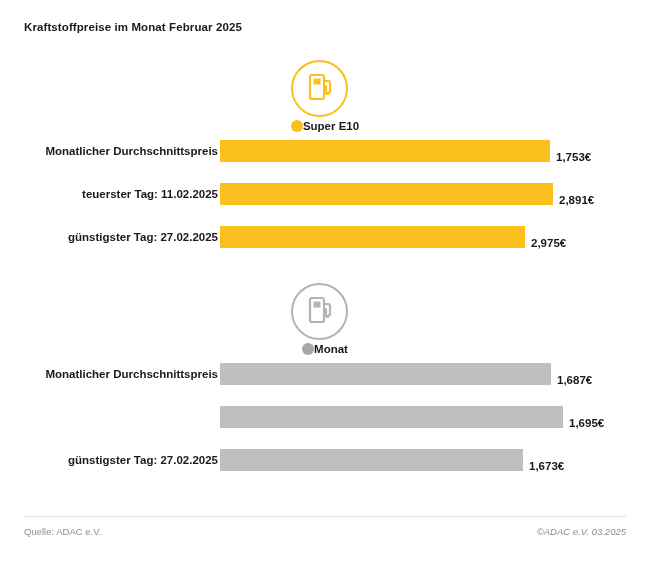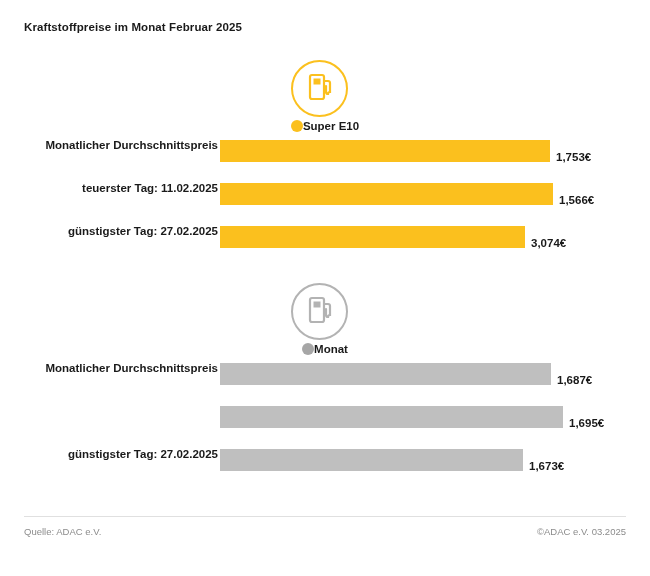--- a/index.html
+++ b/index.html
@@ -88,21 +88,21 @@
     position: relative;
     margin-top: 4px;
   }
   .row {
     position: relative;
     height: 43px;
   }
   .row-label {
     position: absolute;
     right: 432px;           
-    top: 5px;
+    top: 11px;
     font-size: 11.5px;
     font-weight: bold;
     text-align: right;
     white-space: nowrap;
     color: #1a1a1a;
   }
   .bar-track {
     position: absolute;
     left: 220px;
     top: 6px;
@@ -141,20 +141,21 @@
     top: 526px;
     font-size: 9.5px;
     color: #8c8c8c;
   }
   .footer-right {
     position: absolute;
     right: 24px;
     top: 526px;
     font-size: 9.5px;
     color: #8c8c8c;
+    font-style: italic;
   }
 </style>
 </head>
 <body>
 
 <div class="page">
 
   <div class="chart-title">Kraftstoffpreise im Monat Februar 2025</div>
 
   <div class="group group-e10">
@@ -181,29 +182,29 @@
         <div class="bar-track">
           <div class="bar yellow" style="width:330px"></div>
           <div class="bar-value" style="left:336px">1,753€</div>
         </div>
       </div>
 
       <div class="row">
         <div class="row-label">teuerster Tag: 11.02.2025</div>
         <div class="bar-track">
           <div class="bar yellow" style="width:333px"></div>
-          <div class="bar-value" style="left:339px">1,566€</div>
+          <div class="bar-value" style="left:339px">2,891€</div>
         </div>
       </div>
 
       <div class="row">
         <div class="row-label">günstigster Tag: 27.02.2025</div>
         <div class="bar-track">
           <div class="bar yellow" style="width:305px"></div>
-          <div class="bar-value" style="left:311px">3,074€</div>
+          <div class="bar-value" style="left:311px">2,975€</div>
         </div>
       </div>
     </div>
   </div>
 
   <div class="group group-diesel">
 
     <div class="group-head">
       <div class="fuel-badge grey">
         <span>

